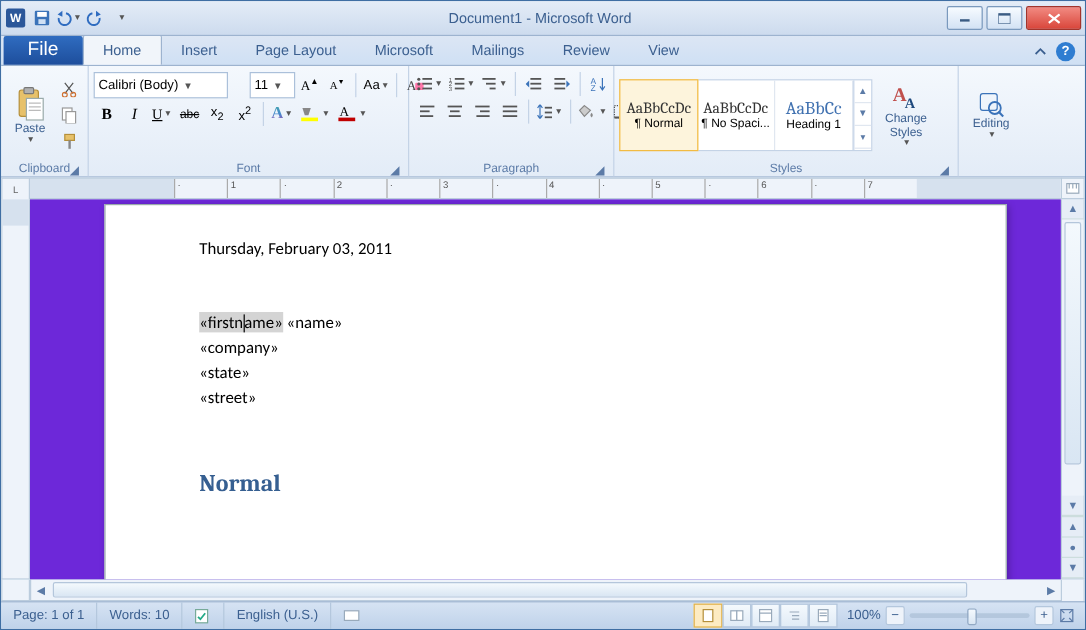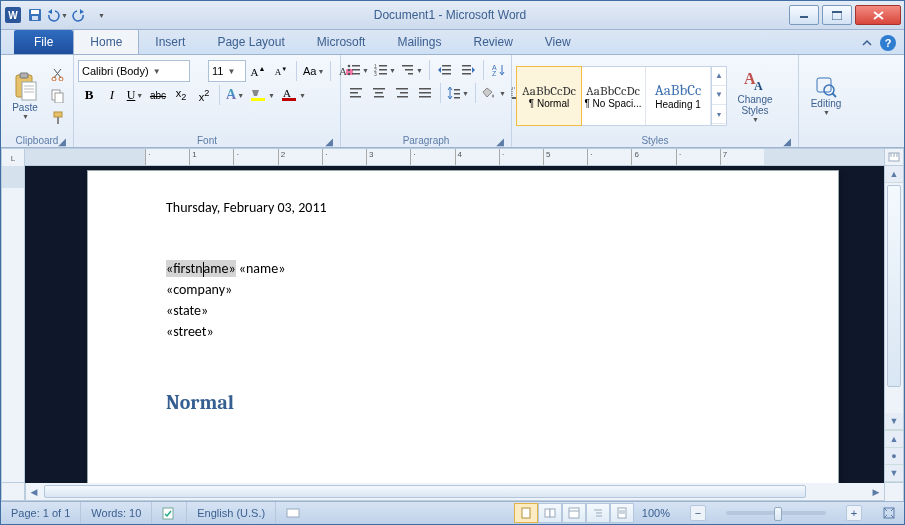--- a/index.html
+++ b/index.html
@@ -8,21 +8,21 @@
   .titlebar{height:28px;background:linear-gradient(#e4ecf7,#cddbee);display:flex;align-items:center;border-bottom:1px solid #9db3cf;}
   .word-icon{width:16px;height:16px;margin:0 4px;background:#2b579a;border-radius:2px;display:flex;align-items:center;justify-content:center;color:#fff;font-weight:bold;font-size:10px;}
   .qat{display:flex;align-items:center;gap:2px;}
   .qat-btn{width:20px;height:20px;display:flex;align-items:center;justify-content:center;border-radius:2px;}
   .title-text{flex:1;text-align:center;font-size:12px;color:#3c6090;}
   .win-controls{display:flex;gap:3px;margin-right:3px;}
   .win-btn{width:28px;height:18px;border:1px solid #7a99bd;border-radius:2px;background:linear-gradient(#f7fbff,#d3e2f4);display:flex;align-items:center;justify-content:center;font-size:10px;}
   .win-btn.close{background:linear-gradient(#f28b82,#d9463b);border-color:#a3342b;color:#fff;width:44px;}
   
   .tabrow{height:24px;display:flex;align-items:flex-end;background:linear-gradient(#dce6f4,#cfe0f4);padding-left:2px;border-bottom:1px solid #9db3cf;}
-  .file-tab{background:linear-gradient(#2f6cc0,#1e4e9c);color:#fff;padding:4px 20px;border-radius:2px 2px 0 0;font-size:12px;height:16px;line-height:16px;margin-left:11px;}
+  .file-tab{background:linear-gradient(#2f6cc0,#1e4e9c);color:#fff;padding:4px 20px;border-radius:2px 2px 0 0;font-size:16px;height:16px;line-height:16px;}
   .tab{padding:4px 16px;font-size:12px;color:#3c6090;cursor:default;height:16px;line-height:16px;}
   .tab.active{background:#f1f5fa;border:1px solid #9db3cf;border-bottom:none;border-radius:2px 2px 0 0;color:#3c6090;}
   .tabrow-right{margin-left:auto;display:flex;align-items:center;gap:6px;padding-right:8px;padding-bottom:3px;}
   .min-ribbon{width:14px;height:14px;color:#3c6090;}
   .help-btn{width:16px;height:16px;border-radius:50%;background:#2f7dd1;color:#fff;display:flex;align-items:center;justify-content:center;font-weight:bold;font-size:11px;}
   
   .ribbon{height:92px;background:linear-gradient(#f4f8fd,#e3ecf7);border-bottom:1px solid #9db3cf;display:flex;}
   .group{border-right:1px solid #c4d3e6;display:flex;flex-direction:column;padding:2px 4px 0 4px;}
   .group-body{flex:1;display:flex;align-items:center;}
   .group-label{text-align:center;font-size:10px;color:#5c7ba7;padding:1px 0;position:relative;}
@@ -49,21 +49,21 @@
   .h-ruler{flex:1;background:#eef3fa;border:1px solid #bcd;border-left:none;position:relative;overflow:hidden;font-size:8px;color:#555;}
   .h-ruler .shade-l{position:absolute;left:0;top:0;bottom:0;width:120px;background:#d6e1ee;}
   .h-ruler .shade-r{position:absolute;right:0;top:0;bottom:0;width:120px;background:#d6e1ee;}
   .h-ruler .ticks{position:absolute;left:120px;right:120px;top:0;bottom:0;display:flex;}
   .h-ruler .tick{flex:1;border-left:1px solid #aaa;position:relative;}
   .h-ruler .tick span{position:absolute;left:2px;top:1px;}
   .vscroll-spacer{width:18px;background:#eef3fa;border:1px solid #bcd;border-left:none;}
   .doc-row{flex:1;display:flex;overflow:hidden;}
   .v-ruler{width:22px;background:#eef3fa;border:1px solid #bcd;border-top:none;position:relative;}
   .v-ruler .shade{position:absolute;left:0;right:0;top:0;height:22px;background:#d6e1ee;}
-  .doc-scroll{flex:1;background:#0f172a;overflow:hidden;position:relative;}
+  .doc-scroll{flex:1;background:#6d28d9;overflow:hidden;position:relative;}
   .page{position:absolute;left:62px;top:4px;width:750px;height:900px;background:#fff;border:1px solid #9aa;box-shadow:2px 2px 6px rgba(0,0,0,.25);}
   .page-content{padding:26px 78px;font-family:Calibri,sans-serif;font-size:14px;color:#000;line-height:1.5;}
   .merge-field{white-space:nowrap;}
   .merge-field.selected{background:#d4d4d4;position:relative;}
   .cursor-caret{display:inline-block;width:1px;height:15px;background:#000;vertical-align:middle;margin:0 0px;}
   .invoice-h{font-family:Cambria,serif;font-weight:bold;color:#365f91;font-size:20px;margin-top:46px;}
   .vscroll{width:18px;background:#e6edf6;border:1px solid #bcd;border-top:none;display:flex;flex-direction:column;}
   .vscroll .arrow{height:16px;display:flex;align-items:center;justify-content:center;color:#5c7ba7;font-size:9px;border-bottom:1px solid #cdd;}
   .vscroll .track{flex:1;background:#eef3fa;position:relative;}
   .vscroll .thumb{position:absolute;left:2px;right:2px;top:2px;height:200px;background:linear-gradient(#f4f9fd,#d9e6f3);border:1px solid #b4c6db;border-radius:2px;}
@@ -72,21 +72,21 @@
   .hscroll .arrow{width:16px;display:flex;align-items:center;justify-content:center;color:#5c7ba7;font-size:9px;}
   .hscroll .track{flex:1;position:relative;}
   .hscroll .thumb{position:absolute;top:2px;bottom:2px;left:2px;width:760px;background:linear-gradient(#f4f9fd,#d9e6f3);border:1px solid #b4c6db;border-radius:2px;}
   .scroll-corner{width:18px;height:18px;background:#eef3fa;border:1px solid #bcd;border-left:none;border-top:none;}
   
   .statusbar{height:22px;background:linear-gradient(#d6e3f3,#bfd2ea);border-top:1px solid #9db3cf;display:flex;align-items:center;font-size:11px;color:#3c6090;}
   .status-cell{padding:0 10px;border-right:1px solid #b4c7dd;height:100%;display:flex;align-items:center;gap:4px;}
   .view-btns{display:flex;margin-left:auto;}
   .view-btn{width:22px;height:18px;border:1px solid #b4c7dd;background:linear-gradient(#f4f9fd,#e0ebf6);display:flex;align-items:center;justify-content:center;}
   .view-btn.active{background:#fdebc2;border-color:#e2b24a;}
-  .zoom{display:flex;align-items:center;gap:20px;padding:0 8px;}
+  .zoom{display:flex;align-items:center;gap:4px;padding:0 8px;}
   .zoom-track{width:100px;height:4px;background:#b4c7dd;position:relative;border-radius:2px;}
   .zoom-thumb{position:absolute;left:48px;top:-4px;width:6px;height:12px;background:linear-gradient(#f4f9fd,#d9e6f3);border:1px solid #92a9c4;border-radius:2px;}
   .zoom-btn{width:14px;height:14px;border:1px solid #b4c7dd;border-radius:2px;background:#eef3fa;display:flex;align-items:center;justify-content:center;font-size:11px;line-height:1;}
   .dd{font-size:7px;color:#555;margin-left:1px;}
   svg{display:block;}
 </style>
 </head>
 <body>
 
 <div class="window">

